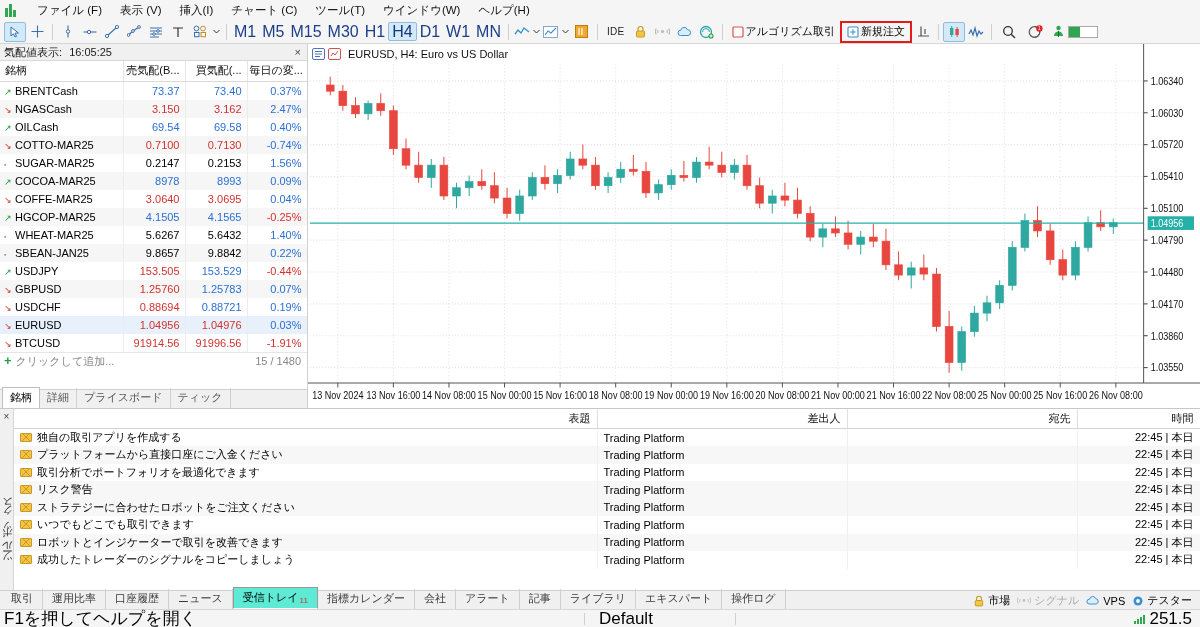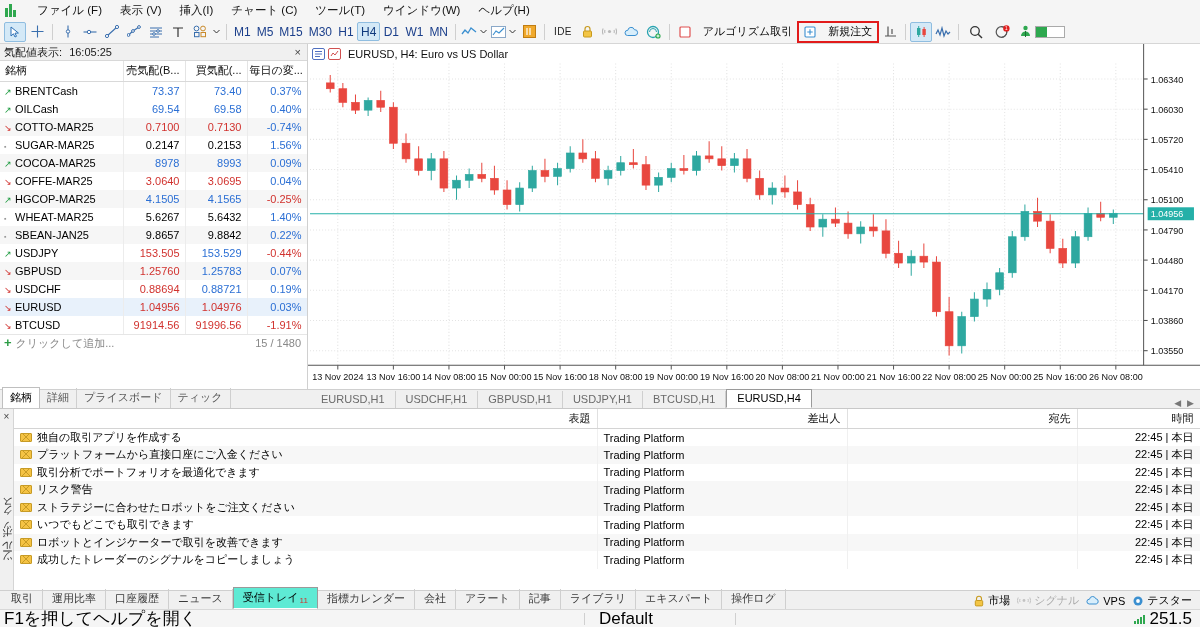--- a/index.html
+++ b/index.html
@@ -29,25 +29,25 @@
     background: #f5f5f5; border-bottom: 1px solid #d6d6d6;
     padding-left: 4px; flex: none; gap: 0px;
   }
   .tb-btn {
     width: 22px; height: 20px; display: flex; align-items: center; justify-content: center;
     position: relative; flex: none;
   }
   .tb-btn.sel { background: #d4e9f7; border: 1px solid #8fbde0; border-radius: 2px; }
   .tb-sep { width: 1px; height: 16px; background: #cfcfcf; margin: 0 4px; flex: none; }
   .tf-btn {
-    min-width: 22px; height: 19px; padding: 0 3px; font-size: 12px;
+    min-width: 22px; height: 19px; padding: 0 3px; font-size: 16px;
     display: flex; align-items: center; justify-content: center; color: #1b3f8b; flex: none;
   }
   .tf-btn.sel { background: #d4e9f7; border: 1px solid #8fbde0; border-radius: 2px; color: #103a7d; }
-  .tb-label { font-size: 11px; padding-left: 12px; white-space: nowrap; }
+  .tb-label { font-size: 11px; padding-left: 2px; white-space: nowrap; }
   .tb-wide { display: flex; align-items: center; height: 20px; padding: 0 5px; flex: none; }
   .tb-wide.boxed { border: 2px solid #e21b1b; padding: 1px 5px; height: 22px; }
 
   
   .body-row { display: flex; flex: 1 1 auto; min-height: 0; justify-content: space-between; }
 
   .left-col { width: 307px; flex: none; display: flex; flex-direction: column; background: #fff; }
   .right-col { flex: 1 1 auto; display: flex; flex-direction: column; min-width: 0; background: #fff; }
 
   
@@ -401,20 +401,26 @@
             <th>買気配(...</th>
             <th>毎日の変...</th>
           </tr>
         </thead>
         <tbody id="mw-body">
             <tr>
               <td class="c0"><span class="arrow ar-up">↗</span><span>BRENTCash</span></td>
               <td class="up">73.37</td>
               <td class="up">73.40</td>
               <td class="up">0.37%</td>
+            </tr>
+            <tr class="alt">
+              <td class="c0"><span class="arrow ar-dn">↘</span><span>NGASCash</span></td>
+              <td class="dn">3.150</td>
+              <td class="dn">3.162</td>
+              <td class="up">2.47%</td>
             </tr>
             <tr>
               <td class="c0"><span class="arrow ar-up">↗</span><span>OILCash</span></td>
               <td class="up">69.54</td>
               <td class="up">69.58</td>
               <td class="up">0.40%</td>
             </tr>
             <tr class="alt">
               <td class="c0"><span class="arrow ar-dn">↘</span><span>COTTO-MAR25</span></td>
               <td class="dn">0.7100</td>
@@ -722,32 +728,20 @@
             <line x1="636.8000000000001" y1="298" x2="636.8000000000001" y2="302" stroke="#555" stroke-width="1"></line>
             <text x="636.8000000000001" y="312" font-size="9" fill="#111" text-anchor="middle" font-family="Liberation Sans">22 Nov 08:00</text>
             <line x1="692" y1="298" x2="692" y2="302" stroke="#555" stroke-width="1"></line>
             <text x="692" y="312" font-size="9" fill="#111" text-anchor="middle" font-family="Liberation Sans">25 Nov 00:00</text>
             <line x1="747.2" y1="298" x2="747.2" y2="302" stroke="#555" stroke-width="1"></line>
             <text x="747.2" y="312" font-size="9" fill="#111" text-anchor="middle" font-family="Liberation Sans">25 Nov 16:00</text>
             <line x1="802.4000000000001" y1="298" x2="802.4000000000001" y2="302" stroke="#555" stroke-width="1"></line>
             <text x="802.4000000000001" y="312" font-size="9" fill="#111" text-anchor="middle" font-family="Liberation Sans">26 Nov 08:00</text>
           </svg>
       </div>
-      <div class="chart-tabs">
-        <div class="ct">EURUSD,H1</div>
-        <div class="ct">USDCHF,H1</div>
-        <div class="ct">GBPUSD,H1</div>
-        <div class="ct">USDJPY,H1</div>
-        <div class="ct">BTCUSD,H1</div>
-        <div class="ct active">EURUSD,H4</div>
-        <div class="nav">
-          <span>◀</span>
-          <span>▶</span>
-        </div>
-      </div>
     </div>
   </div>
 
   <div class="news-panel">
     <div class="news-rail">
       <span class="rx">×</span>
       <span class="vtxt">ツールボックス</span>
     </div>
     <div class="news-body">
       <table class="news-table">

